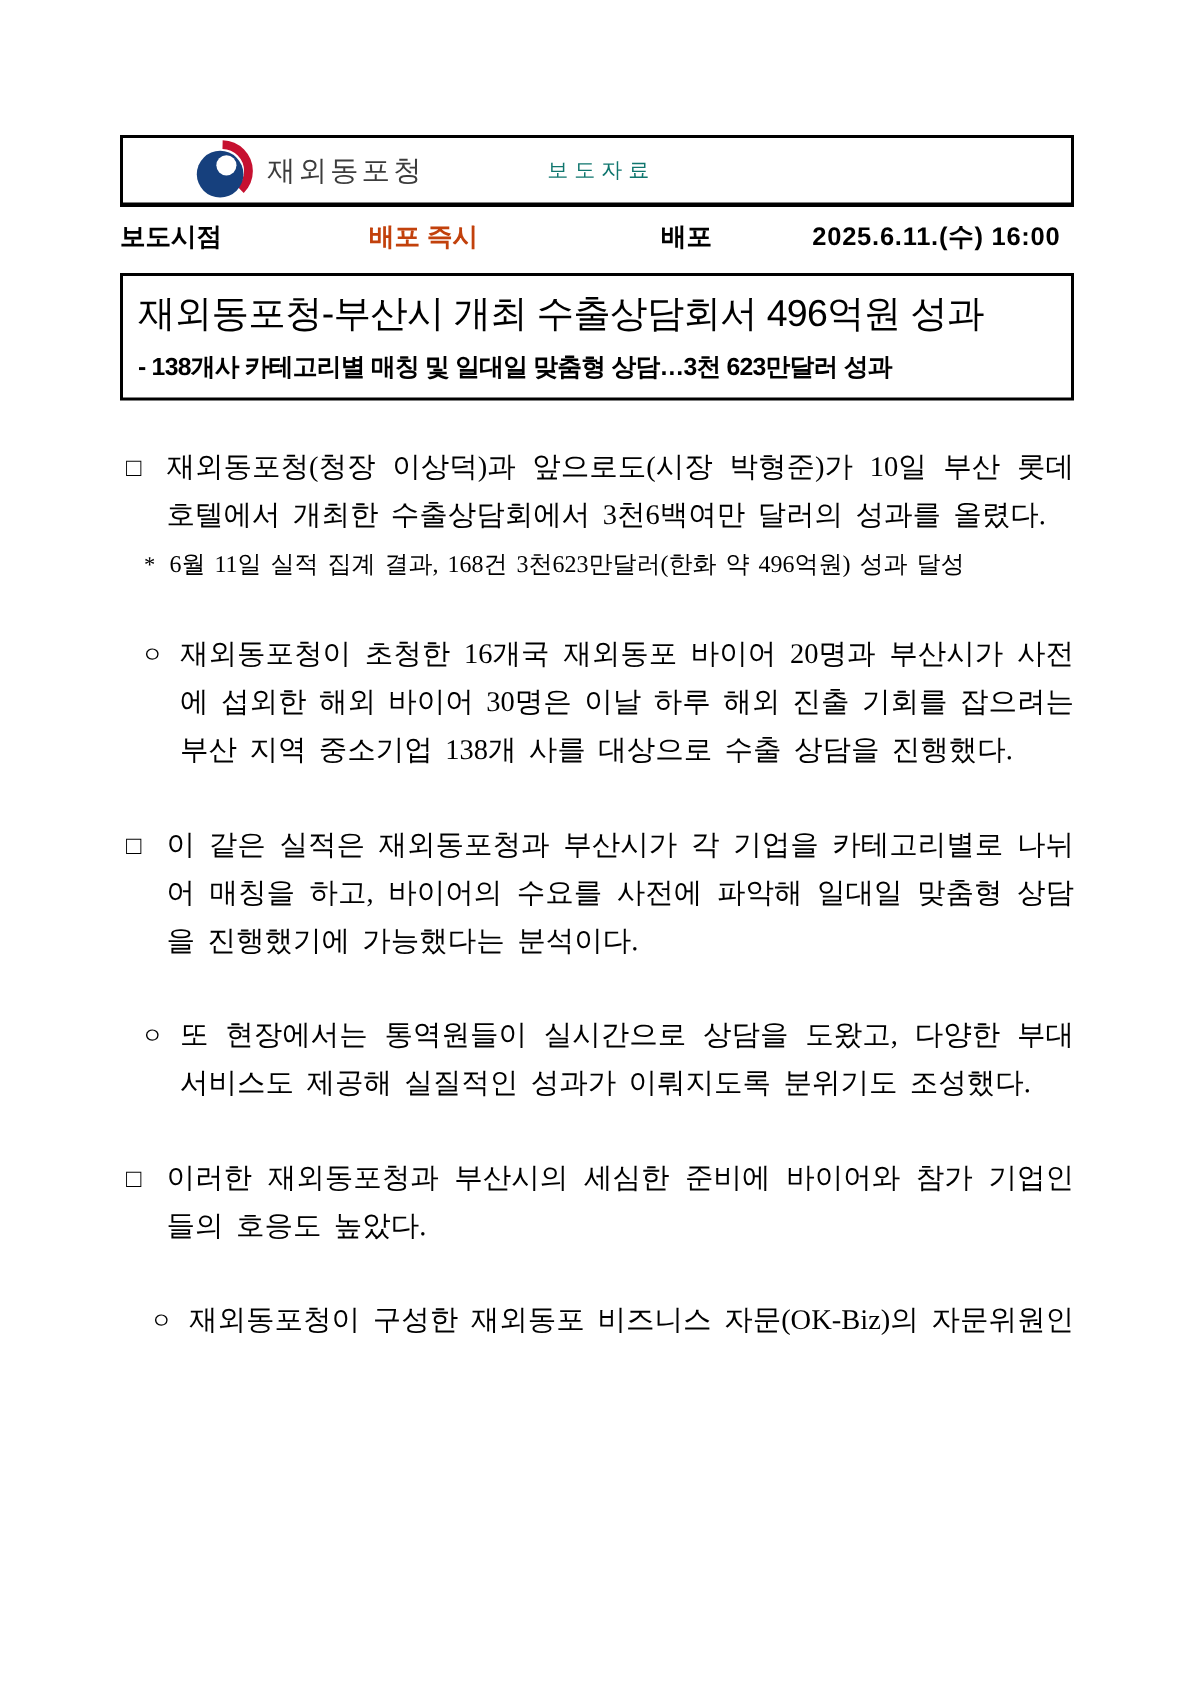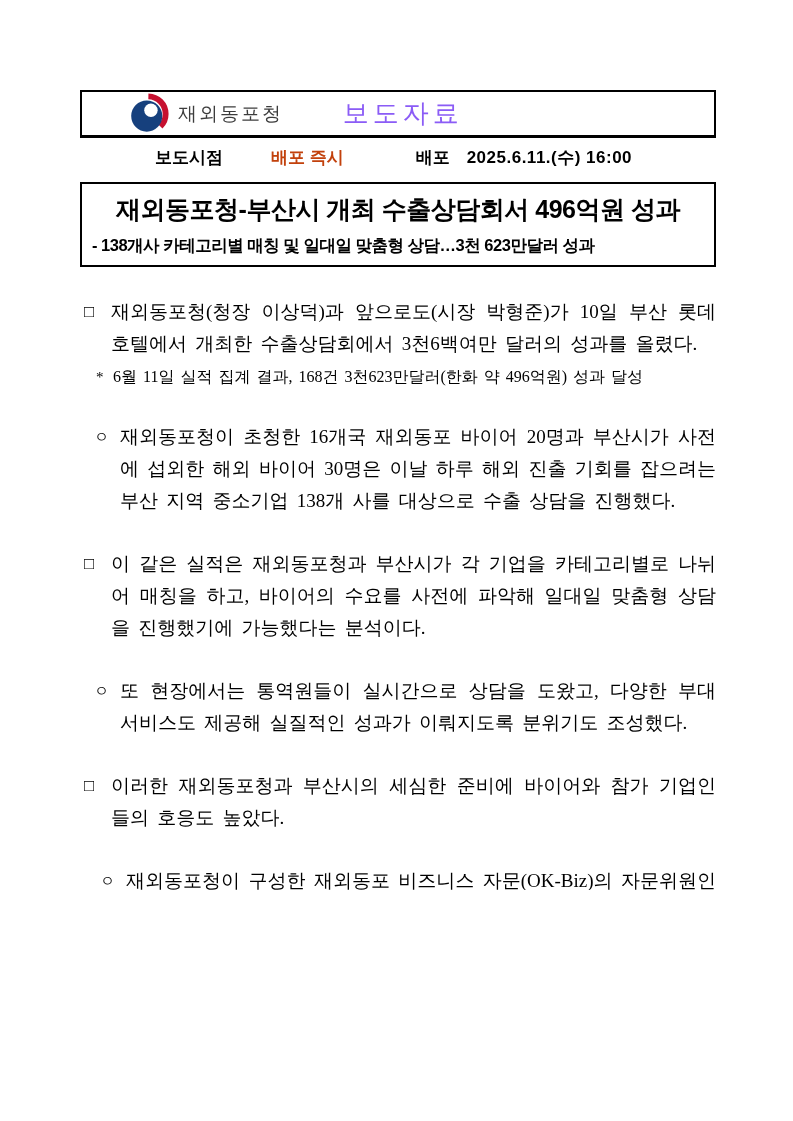--- a/index.html
+++ b/index.html
@@ -10,35 +10,35 @@
   
   .header-box { box-sizing:border-box; border:2px solid #000; border-bottom-width:3px;
                 height:48px; position:relative; display:flex; align-items:center; }
   .brand { display:flex; align-items:center; margin-left:45px; gap:9px; }
   .emblem { width:42px; height:42px; flex:none; }
   .em-red  { fill:none; stroke:#c61130; stroke-width:14; stroke-dasharray:135 225; stroke-dashoffset:90; }
   .em-blue { fill:#16407d; }
   .em-white{ fill:#ffffff; }
   .agency-name { font-size:19px; letter-spacing:2px; color:#3c3c3c; }
   .doc-type { position:absolute; left:50%; transform:translateX(-46%);
-              font-size:26px; letter-spacing:4px; color:#8b5cf6; }
+              font-size:14px; letter-spacing:4px; color:#0f766e; }
 
   
-  .release-row { display:flex; justify-content:center; align-items:baseline;
+  .release-row { display:flex; justify-content:space-between; align-items:baseline;
                  margin-top:8px; height:25px; padding-right:9px;
                  font-family:"Liberation Sans", sans-serif; font-weight:700; font-size:17px; }
   .rl-timing-value { color:#c2410c; margin-left:48px; }
   .rl-dist-label   { margin-left:72px; }
   .rl-dist-value   { margin-left:17px; letter-spacing:0.5px; }
 
   
   .headline-box { box-sizing:border-box; border:2px solid #000; margin-top:11px;
                   padding:11px 10px 9px; }
-  .headline-title { text-align:center; font-family:"Liberation Sans", sans-serif;
-                    font-weight:700; font-size:25px; line-height:29px; letter-spacing:-0.5px;
+  .headline-title { font-family:"Liberation Sans", sans-serif;
+                    font-weight:400; font-size:25px; line-height:29px; letter-spacing:-0.5px;
                     white-space:nowrap; }
   .headline-subs { margin-top:10px; font-family:"Liberation Sans", sans-serif;
                    font-weight:700; font-size:16.5px; line-height:22px; letter-spacing:-0.5px; }
   .headline-sub { white-space:nowrap; }
 
   
   .body-text { margin-top:29px; font-size:19px; line-height:32px; }
   .body-text > div { margin-top:31px; }
   .body-text > div:first-child { margin-top:0; }
   .body-text > .note { margin-top:4px; }

